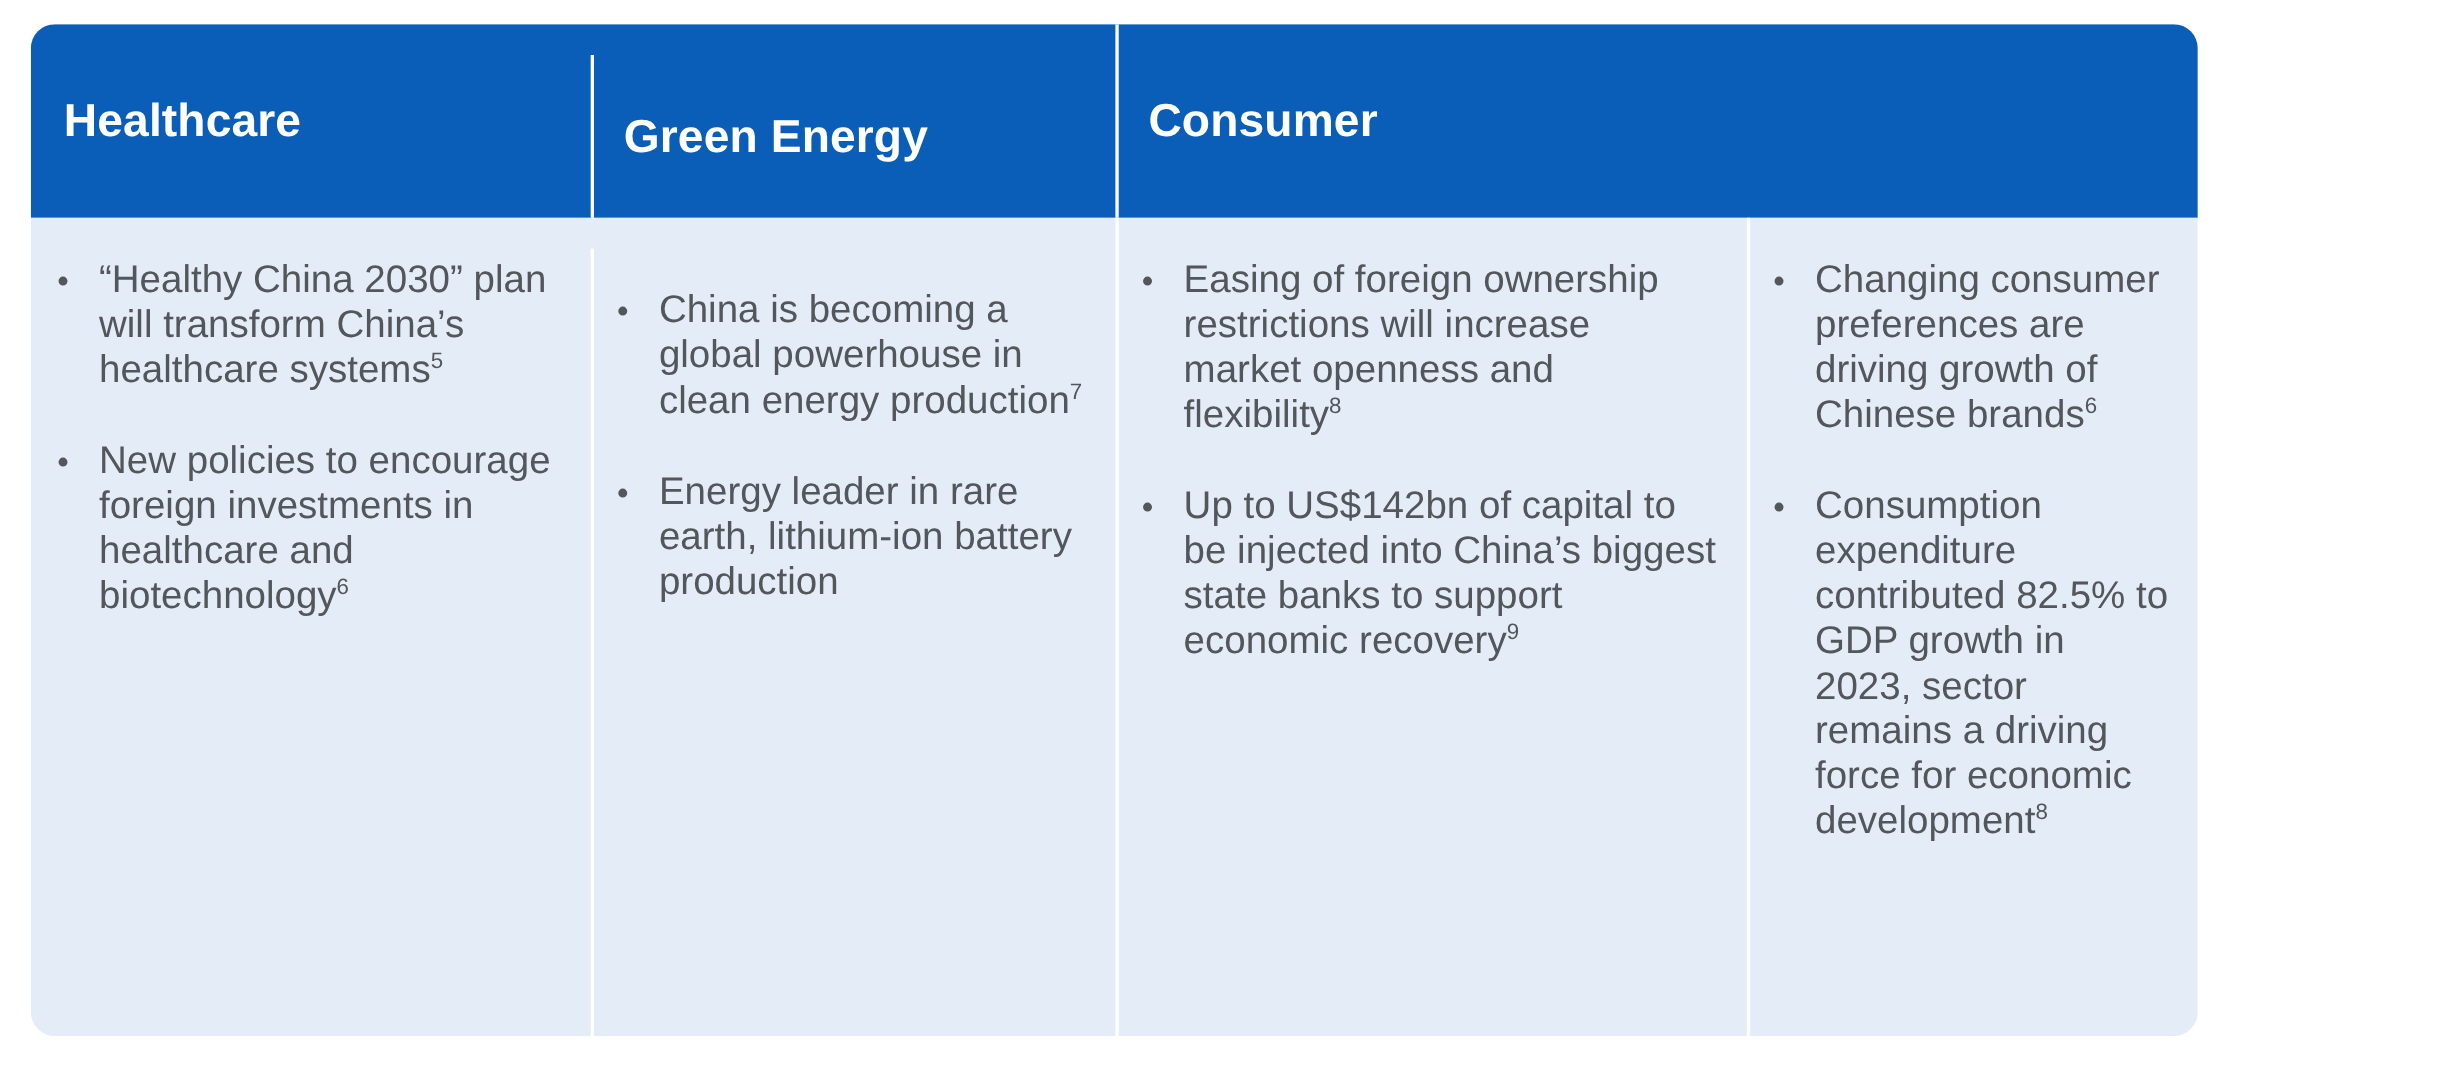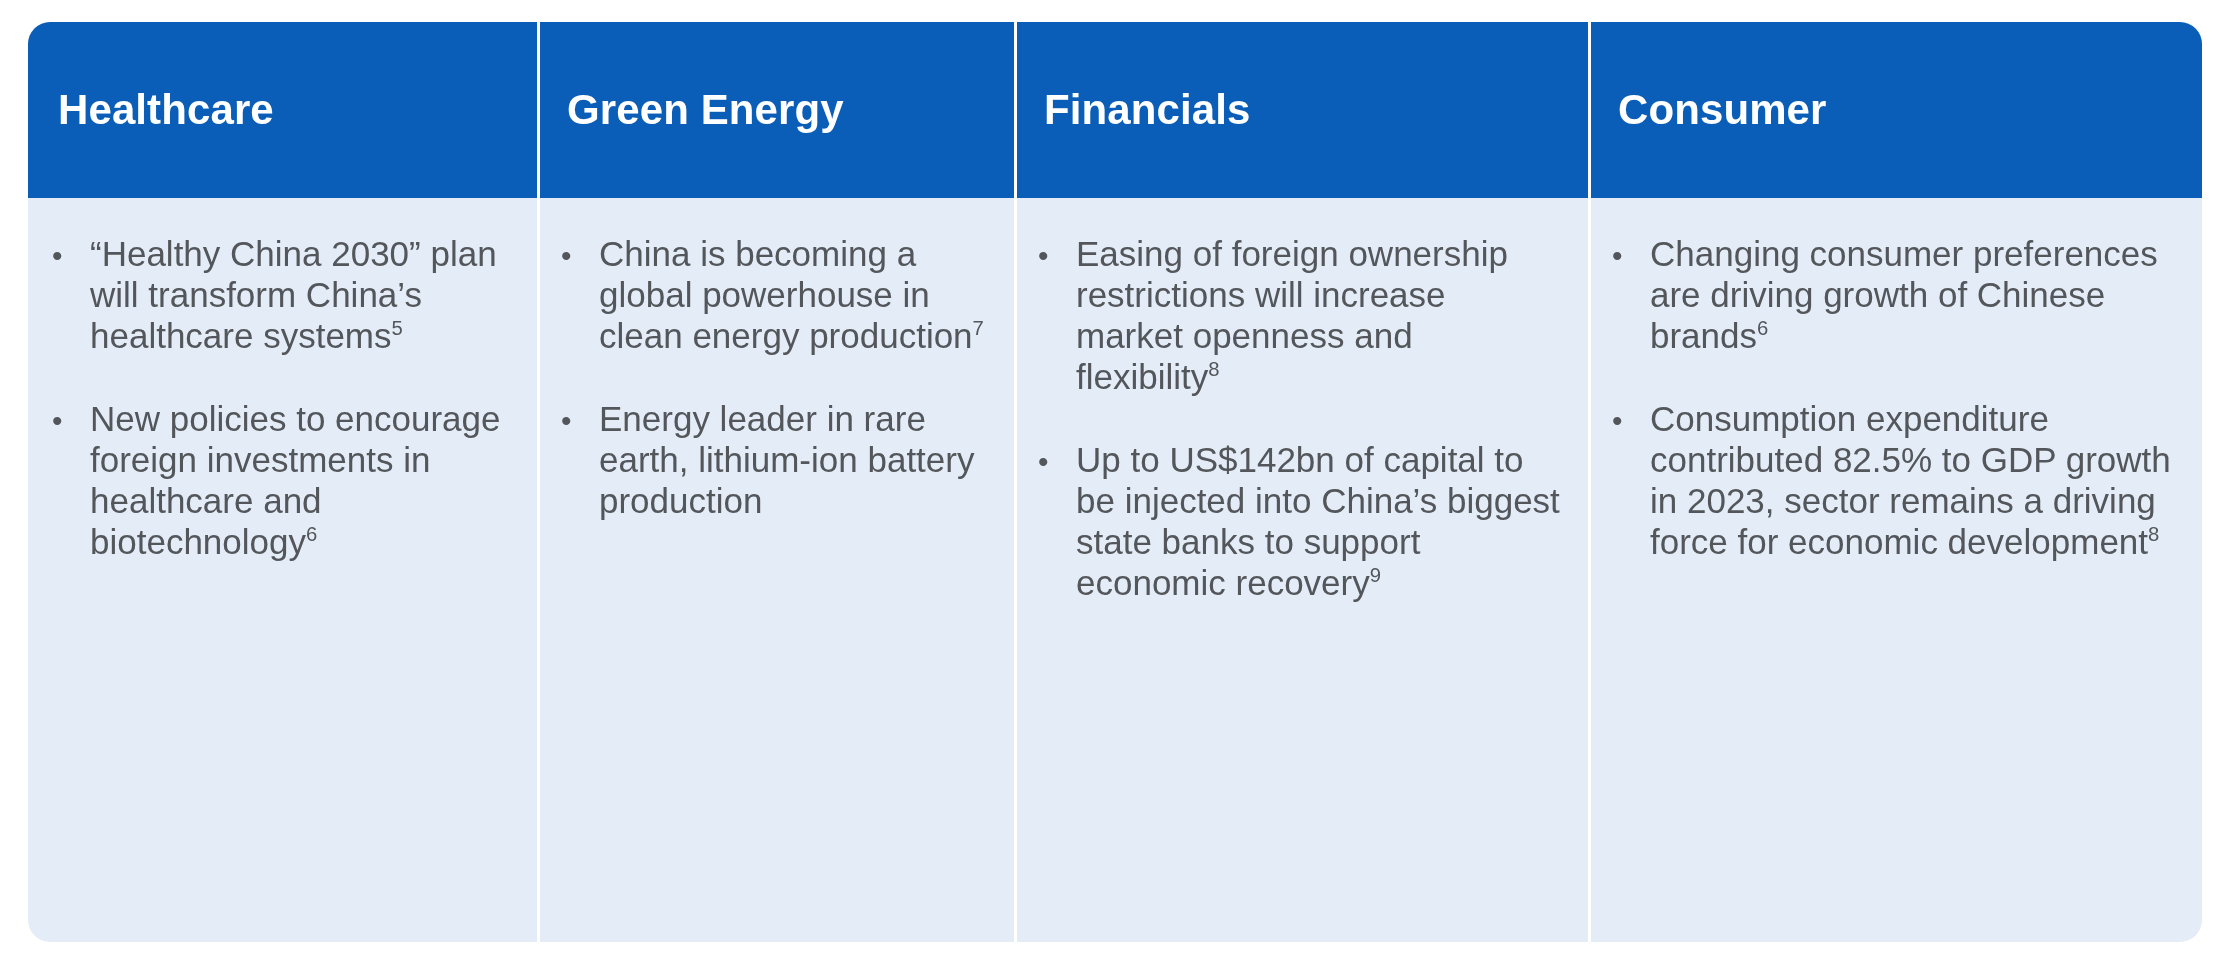--- a/index.html
+++ b/index.html
@@ -11,21 +11,21 @@
     width: 2230px;
     height: 968px;
     font-family: "Liberation Sans", sans-serif;
     overflow: hidden;
   }
 
   .table-wrap {
     position: absolute;
     left: 28px;
     top: 22px;
-    width: 2174px;
+    width: 1970px;
     height: 920px;
   }
 
   .sector-table {
     width: 100%;
     height: 100%;
     display: flex;
     flex-direction: column;
     border-radius: 22px;
     overflow: hidden;
@@ -80,21 +80,21 @@
     position: absolute;
     left: 0;
     top: 0;
     bottom: 0;
     width: 3px;
     background: #ffffff;
   }
 
   
   .col-0 { flex: 0 0 509px; }
-  .col-1 { flex: 0 0 477px; }
+  .col-1 { flex: 0 0 477px; margin-top: 28px; }
   .col-2 { flex: 0 0 574px; }
   .col-3 { flex: 1 1 auto; }
 
   .bullet-list {
     list-style: none;
     margin: 0;
     padding: 0;
   }
 
   .bullet-item {
@@ -132,23 +132,20 @@
 <div class="table-wrap">
   <div class="sector-table">
 
     <div class="header-row" style="background: rgb(11, 94, 184);">
       <div class="header-cell col-0" style="color: rgb(255, 255, 255);">
         <span>Healthcare</span>
       </div>
       <div class="header-cell col-1" style="color: rgb(255, 255, 255);">
         <span>Green Energy</span>
       </div>
-      <div class="header-cell col-2" style="color: rgb(255, 255, 255);">
-        <span>Financials</span>
-      </div>
       <div class="header-cell col-3" style="color: rgb(255, 255, 255); text-align: right;">
         <span>Consumer</span>
       </div>
     </div>
 
     <div class="body-row" style="background: rgb(228, 237, 247);">
 
       <div class="body-cell col-0">
         <ul class="bullet-list">
           <li class="bullet-item" style="color: rgb(83, 86, 90);">

